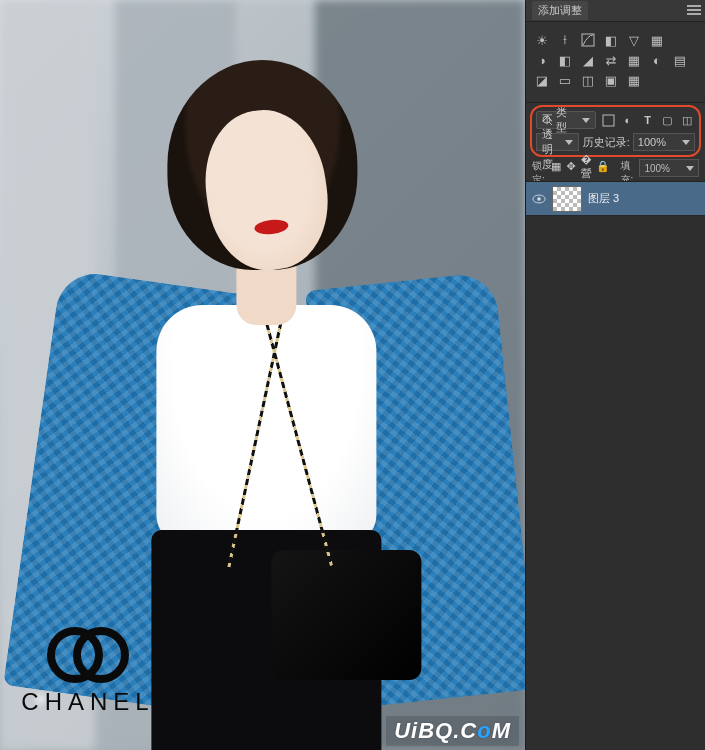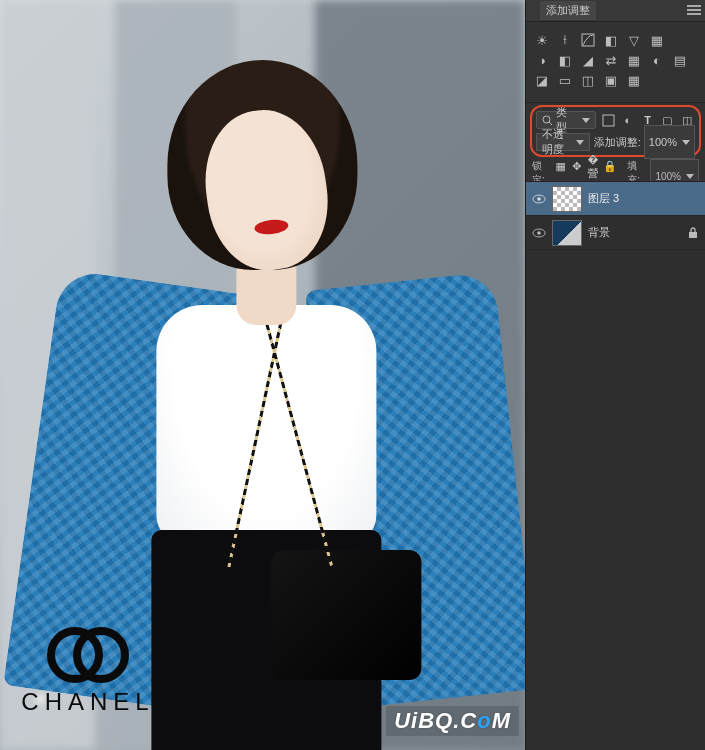--- a/index.html
+++ b/index.html
@@ -70,34 +70,34 @@
 .btn-dot{position:absolute;width:18px;height:18px;border-radius:50%;background:radial-gradient(#e3e6e8,#b9bfc3);}
 .bd1{left:30px; top:420px;} .bd2{right:58px; top:335px;}
 
 .logo {
   position:absolute; left:18px; bottom:34px; width:140px; text-align:center;
   color:#0a0a0a; font-weight:400; letter-spacing:6px; font-size:24px;
 }
 .logo svg { display:block; margin:0 auto 4px; }
 
 .watermark {
-  position:absolute; right:6px; bottom:14px; padding:4px 8px;
+  position:absolute; right:6px; bottom:4px; padding:4px 8px;
   font: italic 700 22px/1 Arial; color:#fff;
   background: rgba(0,0,0,.15); letter-spacing:1px;
   text-shadow: 0 0 2px rgba(0,0,0,.3);
 }
 .watermark .o { color:#2aa3ff; }
 
 
 .panels {
   width: 180px; height: 750px; background:#323232; color:#c8c8c8;
   font-size: 11px; display:flex; flex-direction:column; border-left:1px solid #1c1c1c;
 }
 .panel-header {
-  height:22px; display:flex; align-items:center; gap:4px; padding:0 14px;
+  height:22px; display:flex; align-items:center; gap:4px; padding:0 6px;
   background:#383838; border-bottom:1px solid #222; position:relative;
 }
 .panel-header .tab { padding:2px 6px; cursor:default; }
 .panel-header .tab.active { background:#454545; border-radius:2px 2px 0 0; }
 .panel-header .menu-icon { position:absolute; right:4px; top:3px; }
 .hamburger { width:14px; height:12px; display:inline-block; }
 .hamburger span { display:block; height:2px; background:#aaa; margin:2px 0; }
 
 .adjust-body { padding:6px 8px 10px; border-bottom:1px solid #222; }
 .adj-row { display:flex; gap:7px; margin:4px 0; }
@@ -107,21 +107,21 @@
 
 .red-box { border:2px solid #e04a2a; border-radius:12px; margin:2px 4px; padding:2px 2px; }
 
 .opt-row { display:flex; align-items:center; gap:4px; height:22px; padding:0 2px; }
 .search-pill { display:flex; align-items:center; gap:3px; background:#3f3f3f; border:1px solid #555; border-radius:2px; height:18px; padding:0 5px; }
 .search-pill svg { flex:none; }
 .dd-caret { width:0;height:0;border-left:4px solid transparent;border-right:4px solid transparent;border-top:5px solid #bbb; margin-left:2px;}
 .mini-icon { width:16px;height:16px; display:flex;align-items:center;justify-content:center; color:#c8c8c8;}
 .blend-dd { flex:1; display:flex; align-items:center; justify-content:space-between; background:#3f3f3f; border:1px solid #555; height:18px; padding:0 5px;}
 .opacity { display:flex; align-items:center; gap:3px; }
-.pct-box { background:#3a3a3a; border:1px solid #555; padding:16px 4px; height:18px; display:flex; align-items:center; gap:3px;}
+.pct-box { background:#3a3a3a; border:1px solid #555; padding:0 4px; height:18px; display:flex; align-items:center; gap:14px;}
 
 .lock-row { display:flex; align-items:flex-start; gap:5px; height:22px; padding:0 6px; font-size:10px; color:#bbb;}
 .lock-row .mini-icon{width:14px;height:14px;font-size:11px;}
 
 .layer-list { flex:1; background:#2e2e2e; border-top:1px solid #222;}
 .layer-item { display:flex; align-items:center; gap:6px; height:34px; padding:16px 6px; border-bottom:1px solid #272727;}
 .layer-item.sel { background:#4a6a8a; color:#eee;}
 .eye { width:14px;height:14px; }
 .thumb { width:30px;height:26px; border:1px solid #666; background:#fff; position:relative;}
 .thumb.checker { background:
@@ -238,21 +238,21 @@
           <span class="mini-icon">▢</span>
           <span class="mini-icon">◫</span>
         </div>
 
         <div class="opt-row">
           <div class="blend-dd">
             <span>不透明度</span>
             <span class="dd-caret"></span>
           </div>
           <div class="opacity">
-            <span>添加调整:</span>
+            <span>历史记录:</span>
             <span class="pct-box">
               <span>100%</span>
               <span class="dd-caret"></span>
             </span>
           </div>
         </div>
       </div>
 
       <div class="lock-row">
         <span>锁定:</span>
@@ -272,32 +272,20 @@
 
         <div class="layer-item sel">
           <svg class="eye" viewBox="0 0 16 16">
               <ellipse cx="8" cy="8" rx="7" ry="4.5" fill="none" stroke="#ddd"></ellipse>
               <circle cx="8" cy="8" r="2" fill="#ddd"></circle>
             </svg>
           <div class="thumb checker"></div>
           <span class="layer-name">图层 3</span>
         </div>
 
-        <div class="layer-item">
-          <svg class="eye" viewBox="0 0 16 16">
-              <ellipse cx="8" cy="8" rx="7" ry="4.5" fill="none" stroke="#bbb"></ellipse>
-              <circle cx="8" cy="8" r="2" fill="#bbb"></circle>
-            </svg>
-          <div class="thumb photo"></div>
-          <span class="layer-name">背景</span>
-          <svg class="lock-icon" viewBox="0 0 12 12">
-              <rect x="2" y="5" width="8" height="6" fill="#bbb"></rect>
-              <path d="M4 5 V3 a2 2 0 0 1 4 0 V5" fill="none" stroke="#bbb" stroke-width="1.3"></path>
-            </svg>
-        </div>
 
       </div>
 
       <div class="filler"></div>
     </div>
   </div>
 
 </div>
 
 </body></html>

